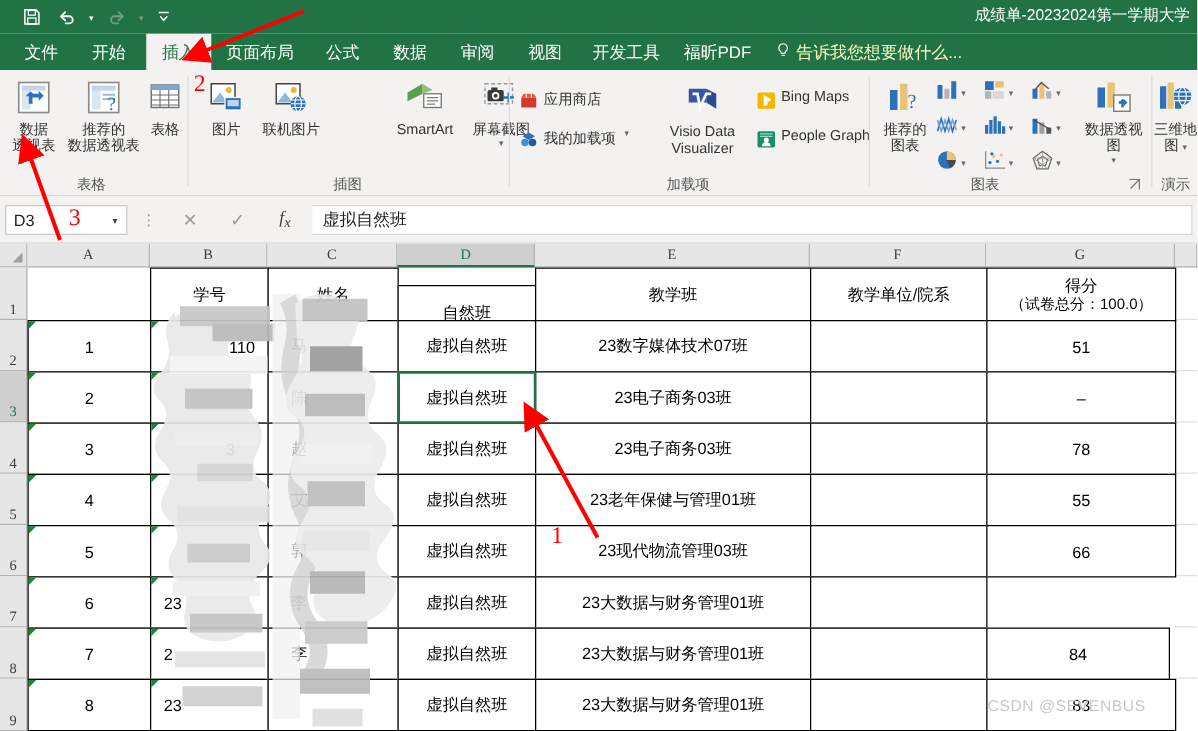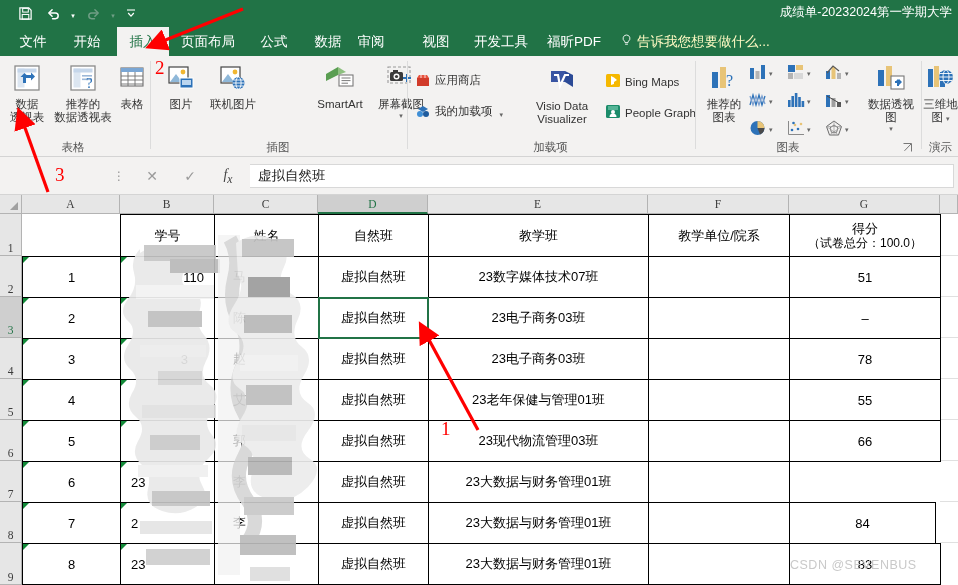--- a/index.html
+++ b/index.html
@@ -60,21 +60,21 @@
 
   .bigbtn {
     position: absolute; top: 4px;
     display: flex; flex-direction: column; align-items: center;
     text-align: center; font-size: 11.5px; color: #333; line-height: 13px;
   }
   .bigbtn .ico { height: 36px; display: flex; align-items: center; justify-content: center; margin-bottom: 2px; }
   .bigbtn .caret { font-size: 7px; line-height: 7px; color: #666; margin-top: 1px; }
 
   .smallbtn {
-    position: absolute; display: flex; align-items: flex-end; gap: 4px;
+    position: absolute; display: flex; align-items: flex-start; gap: 4px;
     font-size: 11.5px; color: #333; white-space: nowrap;
   }
   .smallbtn .ico { width: 16px; height: 16px; display: flex; align-items: center; justify-content: center; }
 
   .chart-ico-cell {
     position: absolute; display: flex; align-items: center; gap: 2px;
   }
   .chart-ico-cell .caret { font-size: 7px; color: #666; }
   .dlg-launch { position: absolute; font-size: 9px; color: #777; }
 
@@ -206,21 +206,21 @@
     <div class="doc-title">成绩单-20232024第一学期大学</div>
   </div>
 
   <div class="tabstrip">
     <div class="tab" style="left:8px;   width:50px;">文件</div>
     <div class="tab" style="left:62px;  width:50px;">开始</div>
     <div class="tab active" style="left:117px; width:52px;">插入</div>
     <div class="tab" style="left:172px; width:72px;">页面布局</div>
     <div class="tab" style="left:249px; width:50px;">公式</div>
     <div class="tab" style="left:303px; width:50px;">数据</div>
-    <div class="tab" style="left:346px; width:50px;">审阅</div>
+    <div class="tab" style="left:357px; width:50px;">审阅</div>
     <div class="tab" style="left:411px; width:50px;">视图</div>
     <div class="tab" style="left:465px; width:72px;">开发工具</div>
     <div class="tab" style="left:540px; width:68px;">福昕PDF</div>
     <div class="tab tellme" style="left:612px; width:170px; justify-content:flex-start;">
       <span class="tellme-bulb">
         <svg width="11" height="13" viewBox="0 0 11 13">
             <path d="M5.5 1 a3.4 3.4 0 0 1 2.2 6 c-.5.5-.7 1-.7 1.6 H4 c0-.6-.2-1.1-.7-1.6 A3.4 3.4 0 0 1 5.5 1z" fill="none" stroke="#ffffff" stroke-width="0.9"></path>
             <path d="M4.1 10.2 H6.9" stroke="#ffffff" stroke-width="0.9"></path>
           </svg>
       </span>
@@ -519,20 +519,24 @@
         <span style="display:flex;align-items:center;gap:3px;">
           <span>图</span>
           <span class="caret">▾</span>
         </span>
       </div>
       <div class="grp-label">演示</div>
     </div>
   </div>
 
   <div class="fbar">
+    <div class="namebox">
+      <span>D3</span>
+      <span class="nb-caret">▾</span>
+    </div>
     <div class="fb-dots">⋮</div>
     <div class="fb-btns">
       <div class="fb-btn">✕</div>
       <div class="fb-btn">✓</div>
       <div class="fb-btn fx">
           <i>f<sub>x</sub></i>
         </div>
     </div>
     <div class="fb-input">
       <span>虚拟自然班</span>
@@ -566,21 +570,21 @@
     <div class="gridline-h" style="left:940px; top:142px; width:18px;"></div>
     <div class="gridline-h" style="left:940px; top:183px; width:18px;"></div>
     <div class="gridline-h" style="left:940px; top:224px; width:18px;"></div>
     <div class="gridline-h" style="left:940px; top:265px; width:18px;"></div>
     <div class="gridline-h" style="left:940px; top:306px; width:18px;"></div>
     <div class="gridline-h" style="left:940px; top:347px; width:18px;"></div>
 
     <div class="cell bordered hdr" style="left:22px;  top:19px; width:99px;  height:43px;margin-top:44px;">序号</div>
     <div class="cell bordered hdr" style="left:120px; top:19px; width:95px;  height:43px;">学号</div>
     <div class="cell bordered hdr" style="left:214px; top:19px; width:105px; height:43px;">姓名</div>
-    <div class="cell bordered hdr" style="left:318px; top:19px; width:111px; height:43px;">自然班</div>
+    <div class="cell bordered hdr" style="left:318px; top:33px; width:111px; height:43px;">自然班</div>
     <div class="cell bordered hdr" style="left:428px; top:19px; width:221px; height:43px;">教学班</div>
     <div class="cell bordered hdr" style="left:648px; top:19px; width:142px; height:43px;">教学单位/院系</div>
     <div class="cell bordered hdr" style="left:789px; top:19px; width:152px; height:43px;">
       <span class="two">
         <span>得分</span>
         <span style="font-size:12px">（试卷总分：100.0）</span>
       </span>
     </div>
 
     <div class="cell bordered" style="left:22px;  top:61px; width:99px;  height:42px;">1</div>

